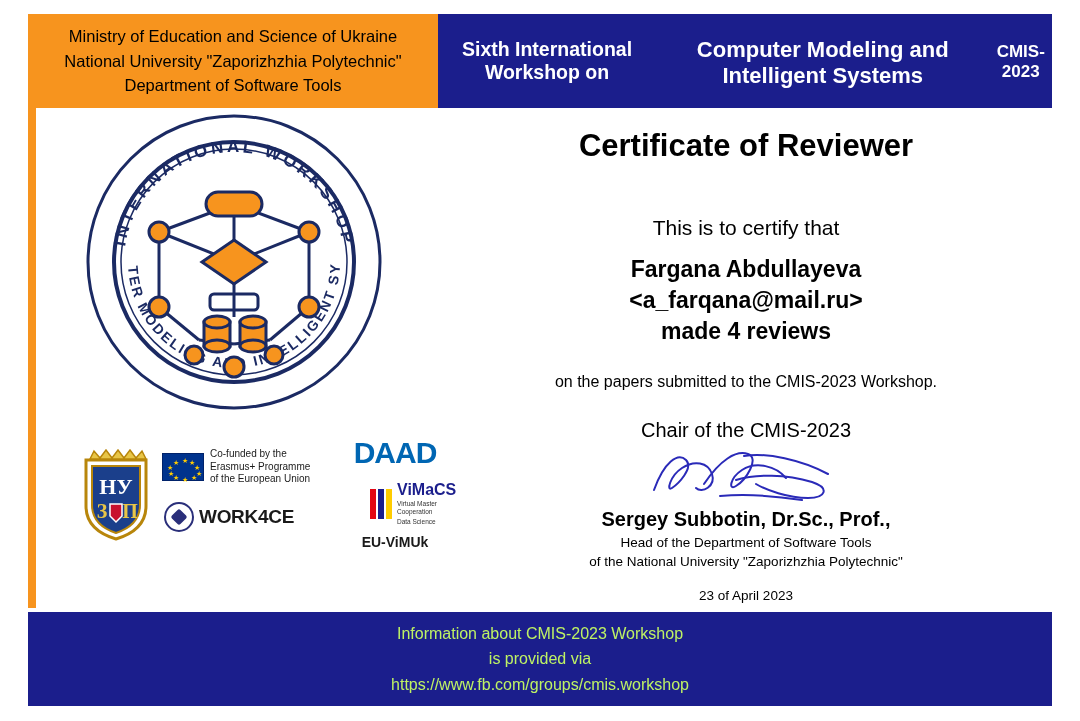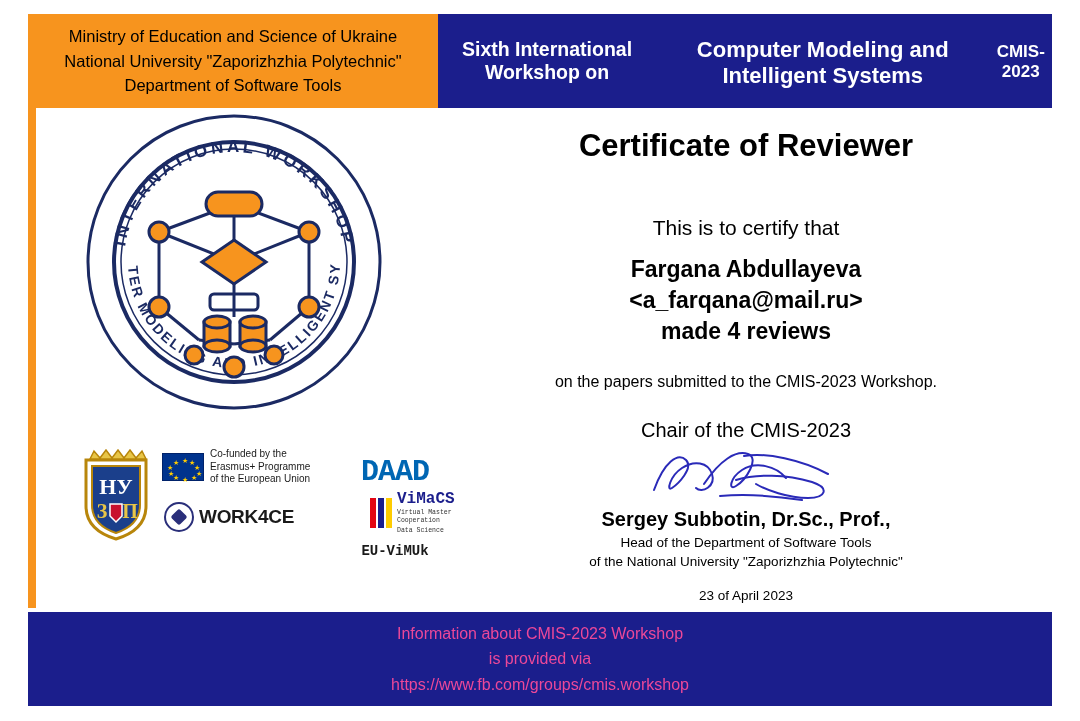--- a/index.html
+++ b/index.html
@@ -154,37 +154,36 @@
   }
   .w4ce-text {
     font-size: 19px;
     font-weight: bold;
     color: #1a1a1a;
     letter-spacing: -0.3px;
   }
   .logo-daad {
     position: absolute;
     left: 288px;
-    top: 19px;
+    top: 0;
     width: 130px;
     text-align: center;
-    font-family: Liberation Mono, monospace;
   }
   .daad-word {
     font-size: 30px;
     font-weight: bold;
     color: #0066B3;
     letter-spacing: -1px;
     line-height: 1;
   }
   .vimacs-row {
     display: flex;
     align-items: center;
     gap: 5px;
-    margin-top: 4px;
+    margin-top: 14px;
     justify-content: flex-start;
     padding-left: 40px;
   }
   .vimacs-bars {
     width: 22px;
     height: 30px;
     display: flex;
     gap: 2px;
   }
   .vb { width: 6px; height: 30px; }
@@ -290,21 +289,21 @@
     flex-direction: column;
     align-items: center;
     justify-content: center;
     text-align: center;
     font-size: 13px;
     line-height: 1.55;
   }
   .bottom-right {
     flex: 1;
     background: #1B1E8C;
-    color: #ec4899;
+    color: #bef264;
     display: flex;
     flex-direction: column;
     align-items: center;
     justify-content: center;
     text-align: center;
     font-size: 16px;
     line-height: 1.6;
   }
 </style>
 </head>

